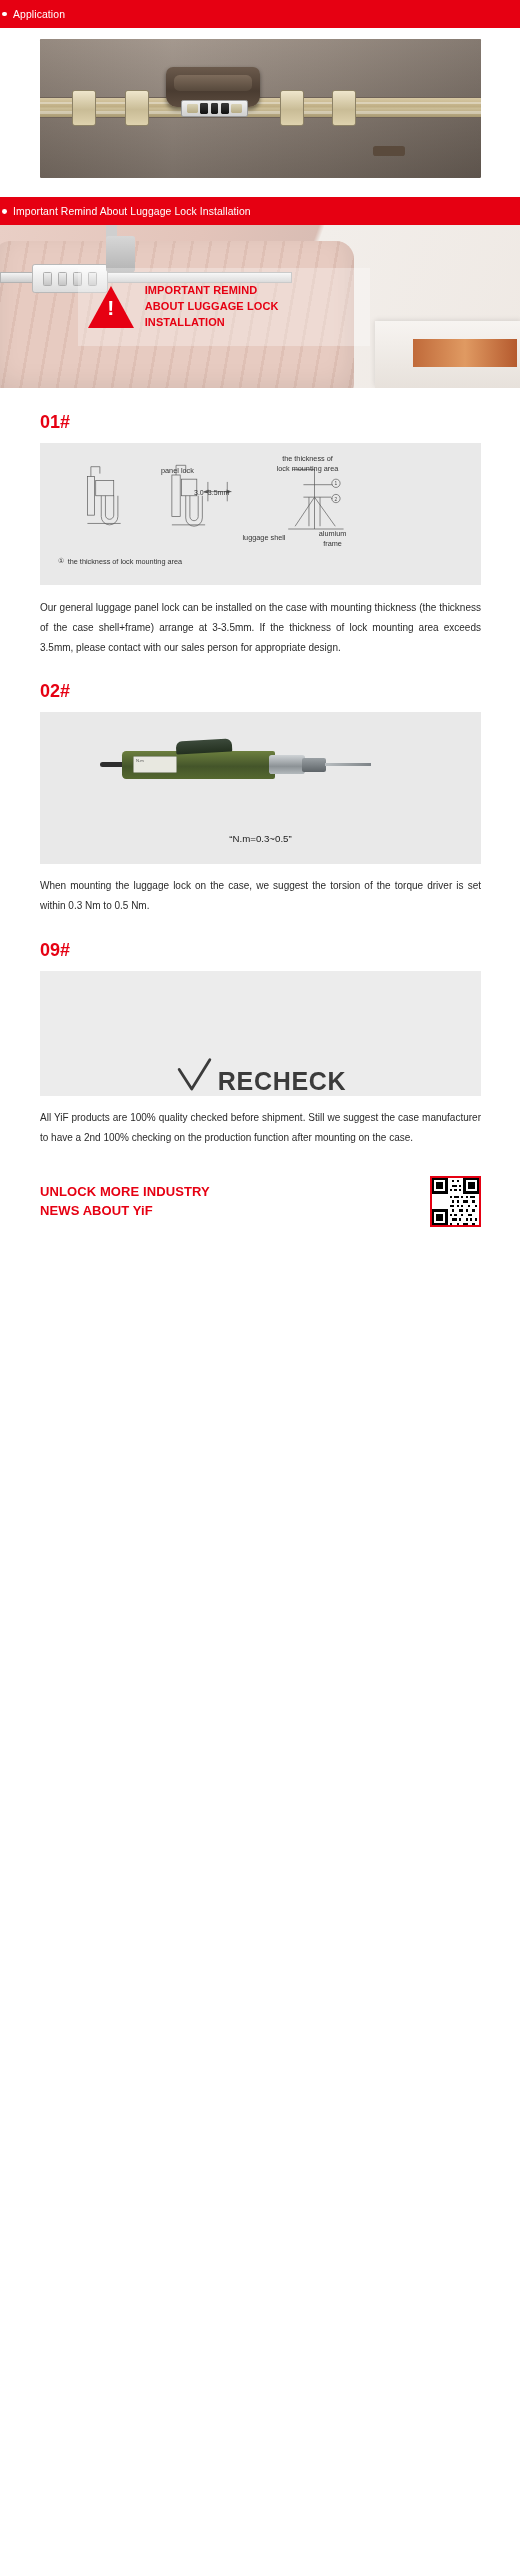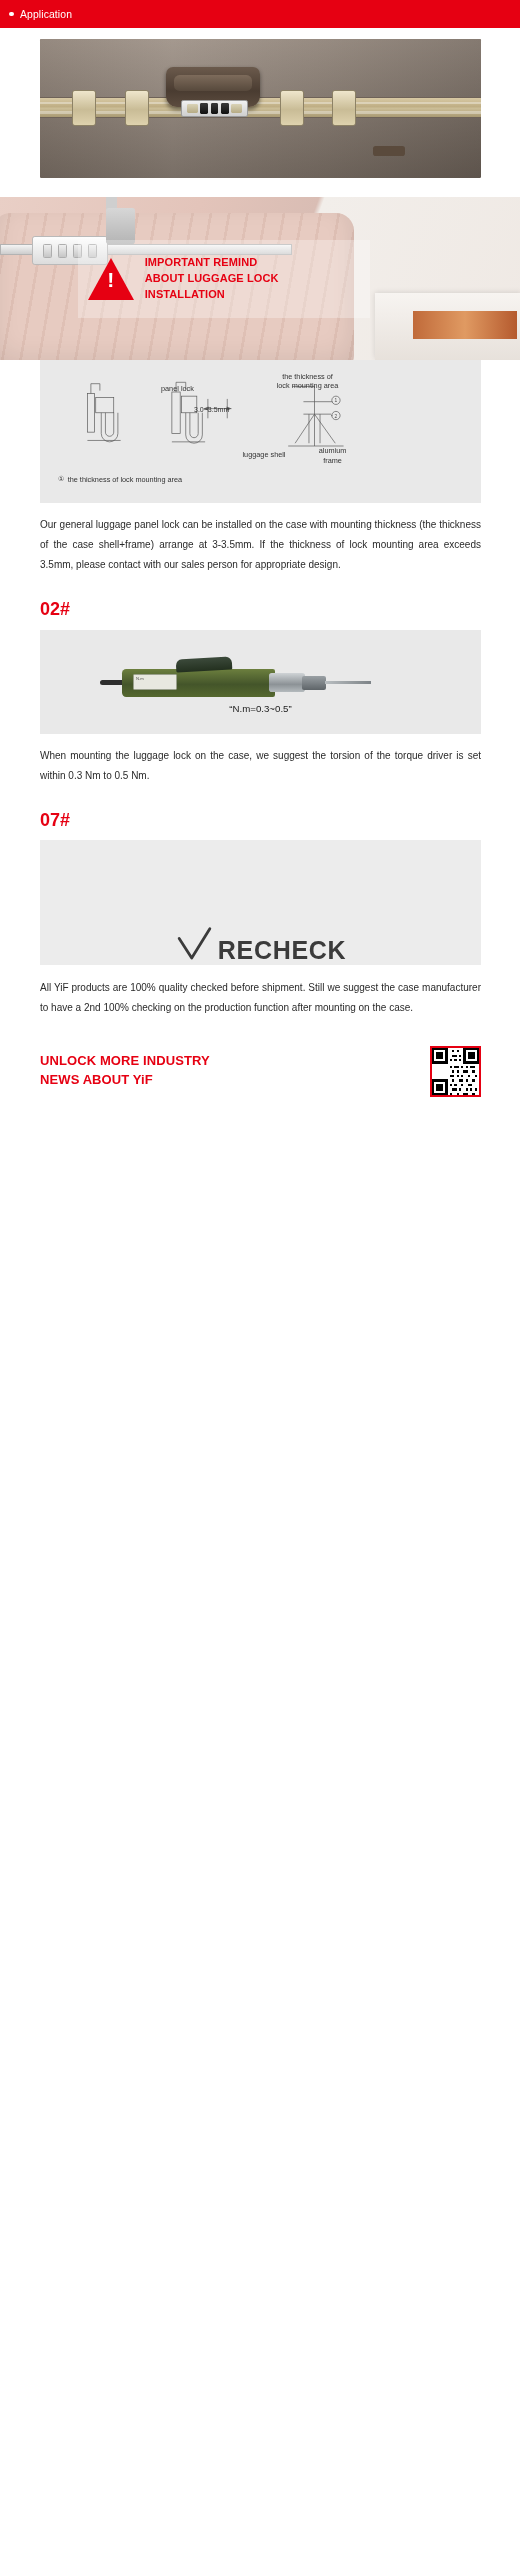--- a/index.html
+++ b/index.html
@@ -12,21 +12,21 @@
   }
   .page { width: 521px; position: relative; overflow: hidden; }
 
   
   .section-bar {
     background: #e60012;
     color: #ffffff;
     height: 28px;
     display: flex;
     align-items: center;
-    padding-left: 9px;
+    padding-left: 2px;
     font-size: 10.4px;
     letter-spacing: 0.1px;
   }
   .section-bar .bullet {
     width: 4.9px; height: 4.9px;
     border-radius: 50%;
     background: #ffffff;
     margin-right: 6.2px;
     flex: 0 0 auto;
   }
@@ -223,21 +223,21 @@
   .note .mark {
     flex: 0 0 auto;
     width: 9.7px;
     font-size: 7px;
     color: #333;
   }
 
   
   .photo3 {
     background: #e9e9e9;
-    height: 104px;
+    height: 152px;
     position: relative;
   }
   .sd-body {
     position: absolute; left: 82px; top: 39px; width: 153px; height: 28px;
     background: linear-gradient(180deg,#6c7f3e,#44552a 55%,#55682f);
     border-radius: 4.2px 2.1px 2.1px 4.2px;
   }
   .sd-plate {
     position: absolute; left: 93px; top: 44px; width: 44px; height: 16.7px;
     background: #e8e8e0; border: 0.7px solid #9aa08c; border-radius: 1.4px;
@@ -340,20 +340,24 @@
         <span class="p1-dial"></span>
         <span class="p1-dial"></span>
         <span class="p1-btn"></span>
       </div>
       <div class="p1-clip"></div>
     </div>
   </div>
 
   <div class="gap-28"></div>
 
+  <div class="section-bar">
+    <span class="bullet"></span>
+    <span>Important Remind About Luggage Lock Installation</span>
+  </div>
 
   <div class="photo2">
     <div class="p2-case"></div>
     <div class="p2-rail"></div>
     <div class="p2-lock">
       <i></i>
       <i></i>
       <i></i>
       <i></i>
     </div>
@@ -367,20 +371,21 @@
       <div class="p2-text">
         <div>IMPORTANT REMIND</div>
         <div>ABOUT LUGGAGE LOCK</div>
         <div>INSTALLATION</div>
       </div>
     </div>
   </div>
 
   <div class="content">
 
+    <div class="num">01#</div>
 
     <div class="diagram">
       <div class="dg-top">
 
         <div class="dg-label" style="left:103px; top:9.7px;">panel lock</div>
         <div class="dg-label" style="left:136px; top:31px; font-size:7px;">3.0~3.5mm</div>
         <div class="dg-label" style="left:208px; top:-2.8px; width:83px; white-space:pre-line;">the thickness of
 lock mounting area</div>
         <div class="dg-label" style="left:175px; top:76px; width:62px;">luggage shell</div>
         <div class="dg-label" style="left:250px; top:72px; width:49px; white-space:pre-line;">alumium
@@ -448,21 +453,21 @@
         <span>N.m</span>
       </div>
       <div class="sd-neck"></div>
       <div class="sd-chuck"></div>
       <div class="sd-bit"></div>
       <div class="sd-caption">“N.m=0.3~0.5”</div>
     </div>
 
     <p class="para">When mounting the luggage lock on the case, we suggest the torsion of the torque driver is set within 0.3 Nm to 0.5 Nm.</p>
 
-    <div class="num">07#</div>
+    <div class="num">09#</div>
 
     <div class="photo4">
       <svg class="check-mark" width="39" height="39" viewBox="0 0 56 56">
         <path d="M6 18 L24 46 L50 4" fill="none" stroke="#3b3b3b" stroke-width="4" stroke-linecap="round" stroke-linejoin="round"></path>
       </svg>
       <div class="recheck-text">RECHECK</div>
     </div>
 
     <p class="para">All YiF products are 100% quality checked before shipment. Still we suggest the case manufacturer to have a 2nd 100% checking on the production function after mounting on the case.</p>
   </div>

